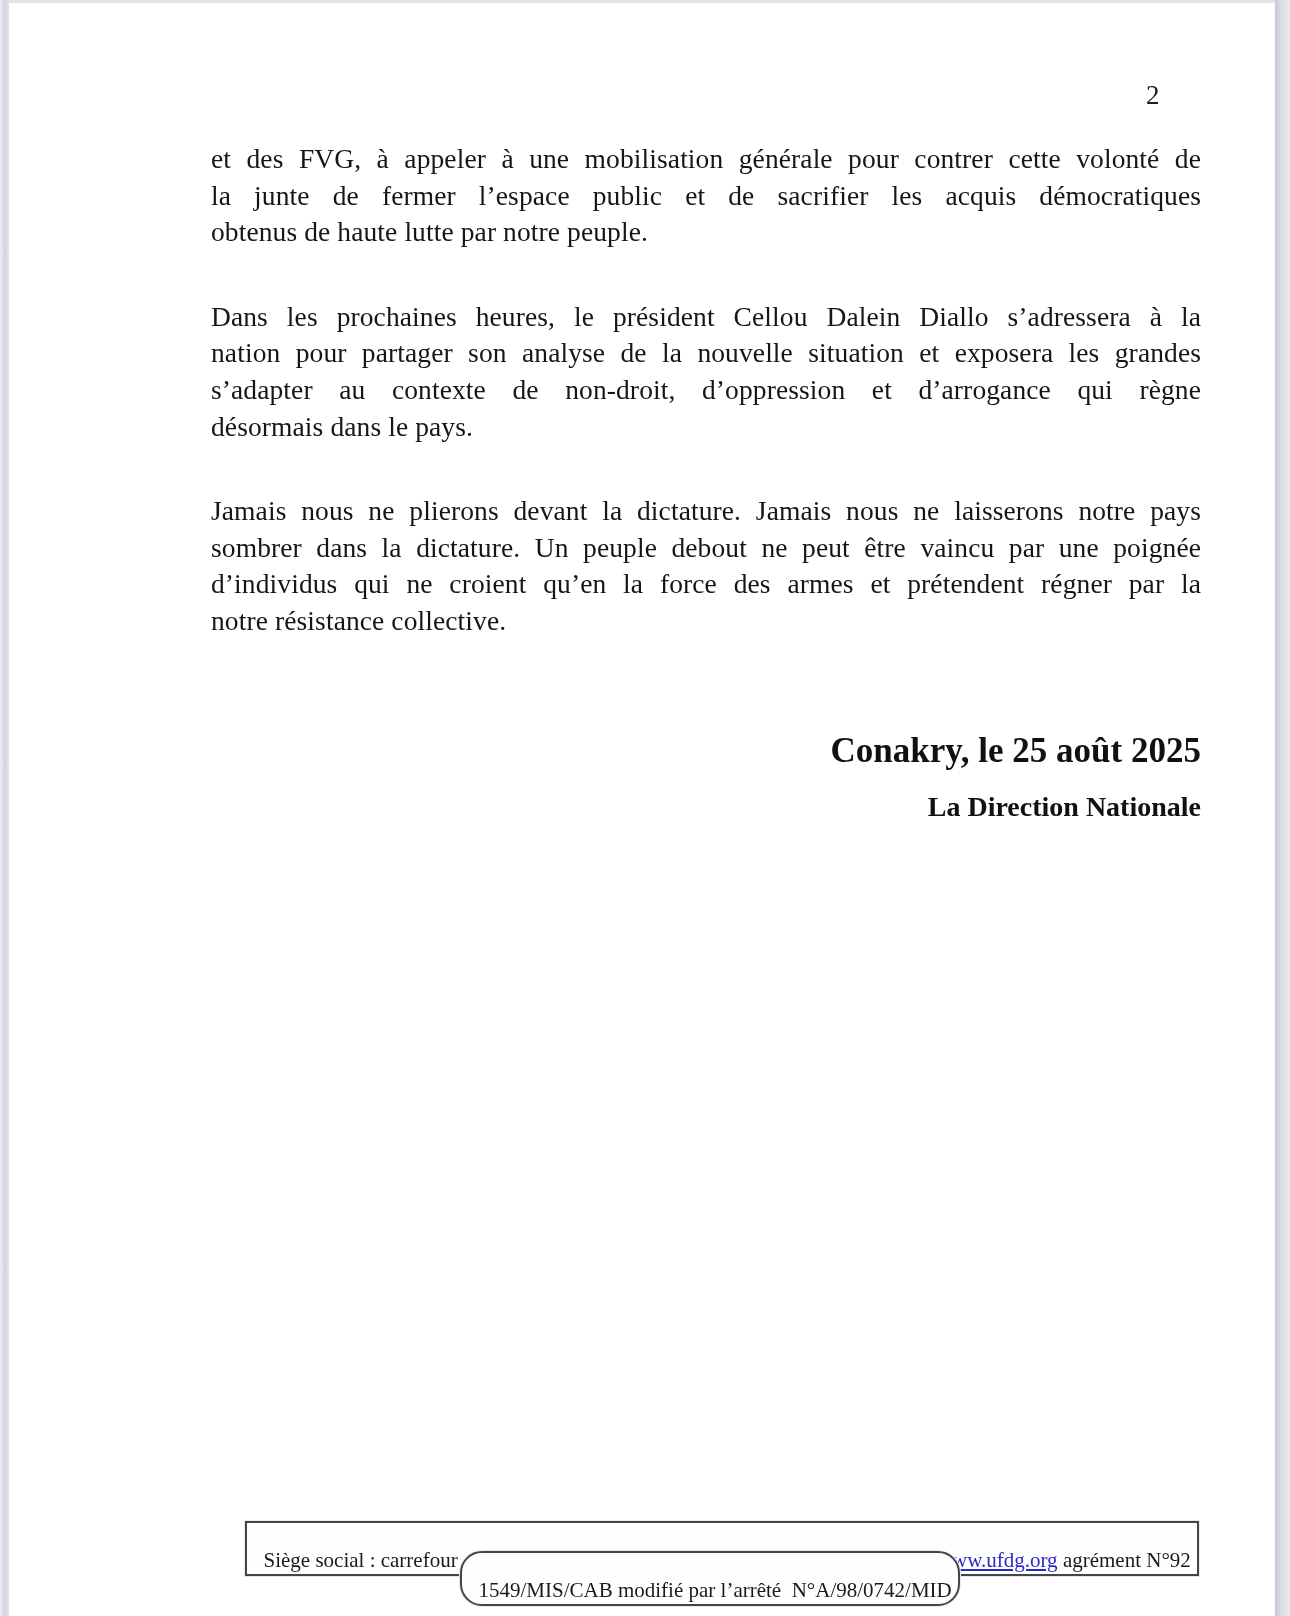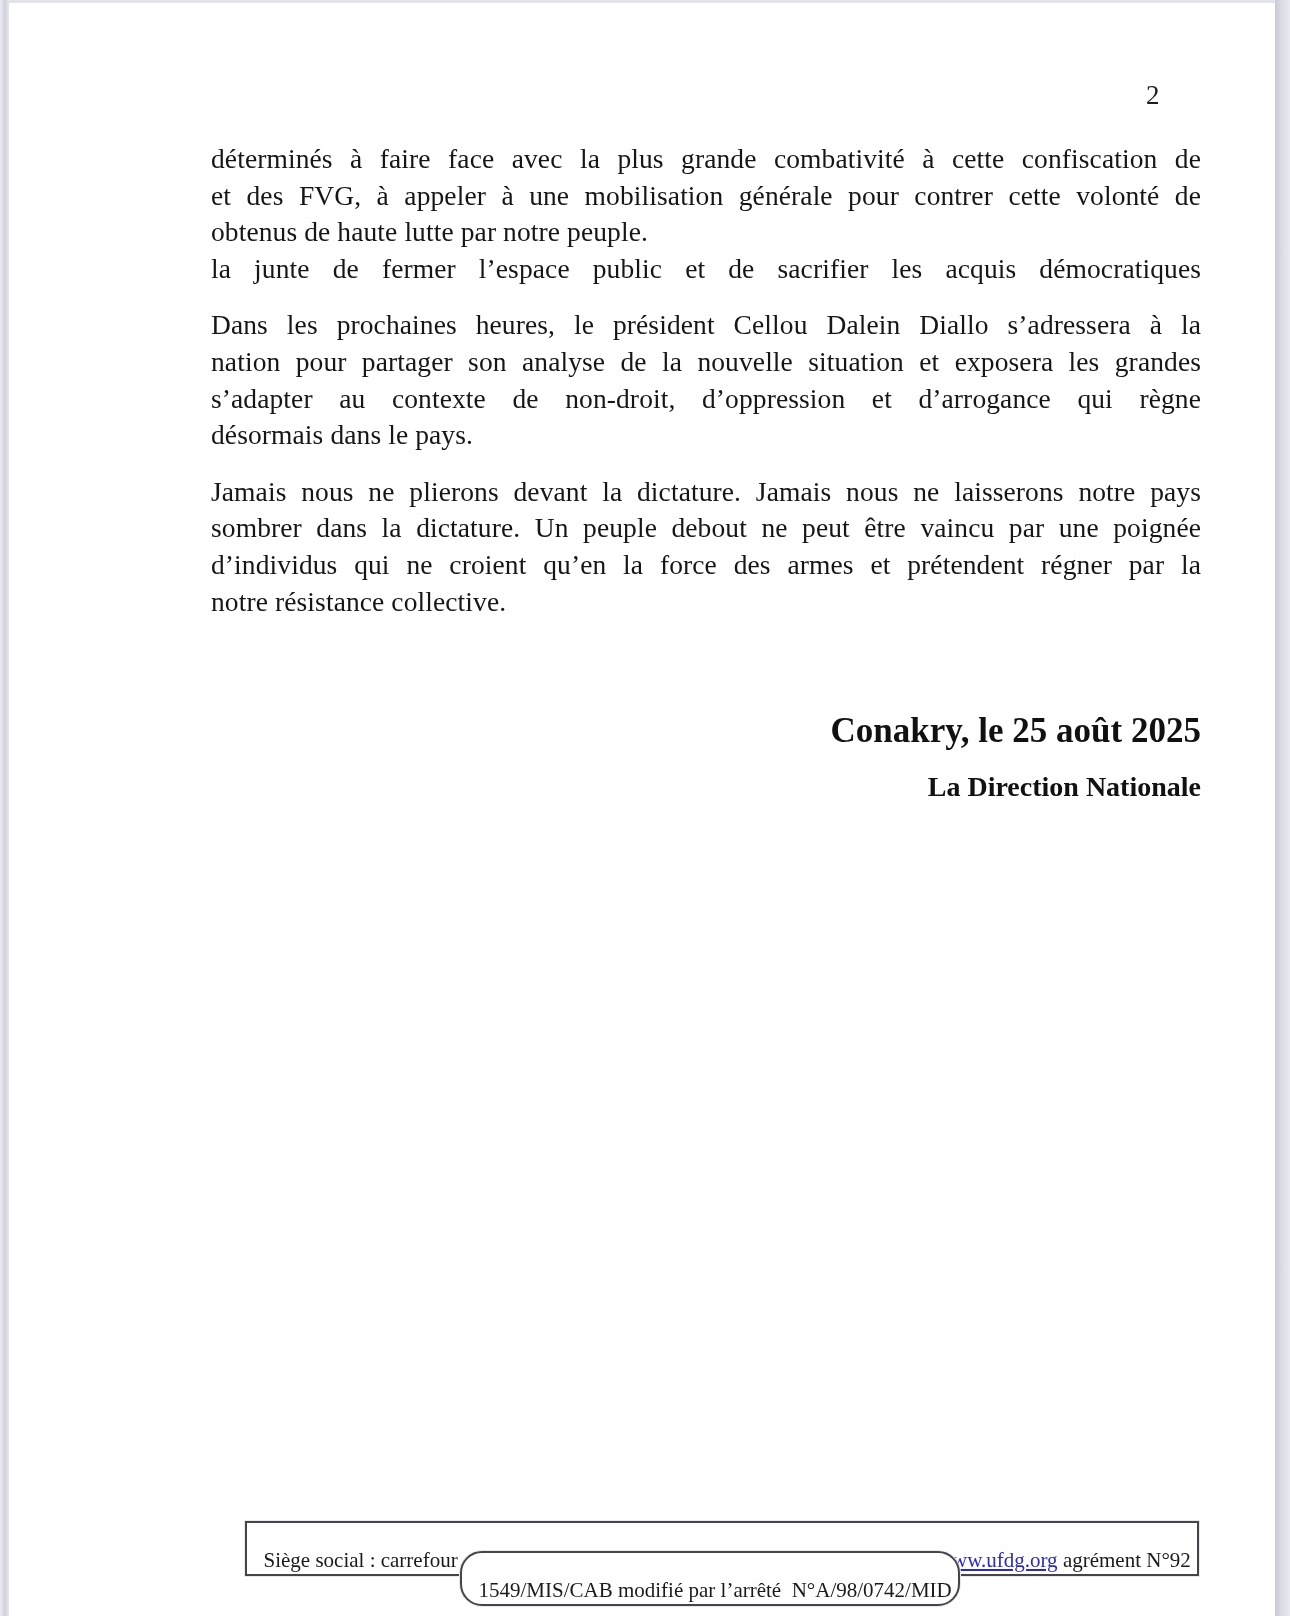--- a/index.html
+++ b/index.html
@@ -25,21 +25,21 @@
     position: absolute; left: 0; right: 0; top: 0; height: 3px;
     background: #e3e3ec;
   }
   .page-number {
     position: absolute; top: 80px; left: 1146px;
     font-size: 27px; line-height: 30px; color: #1c1c1c;
   }
   .content {
     position: absolute; left: 211px; top: 141px; width: 990px;
   }
-  .para + .para { margin-top: 20px; }
+  .para + .para { margin-top: 48px; }
   .tline {
     font-size: 27.5px;
     line-height: 36.6px;
     height: 36.6px;
     letter-spacing: 0.1px;
     color: #161616;
   }
   .tline.just { text-align: justify; text-align-last: justify; }
   .tline.last { text-align: left; }
   .date-line {
@@ -79,24 +79,23 @@
 
 <div class="edge-top"></div>
 <div class="edge-left"></div>
 <div class="edge-right"></div>
 
 <div class="page-number">2</div>
 
 <div class="content">
   <div>
       <div class="para">
-        <div class="tline just">déterminés à faire face avec la plus grande combativité à cette confiscation de</div>
         <div class="tline just">et des FVG, à appeler à une mobilisation générale pour contrer cette volonté de</div>
+        <div class="tline just">la junte de fermer l’espace public et de sacrifier les acquis démocratiques</div>
         <div class="tline last">obtenus de haute lutte par notre peuple.</div>
-        <div class="tline just">la junte de fermer l’espace public et de sacrifier les acquis démocratiques</div>
       </div>
       <div class="para">
         <div class="tline just">Dans les prochaines heures, le président Cellou Dalein Diallo s’adressera à la</div>
         <div class="tline just">nation pour partager son analyse de la nouvelle situation et exposera les grandes</div>
         <div class="tline just">s’adapter au contexte de non-droit, d’oppression et d’arrogance qui règne</div>
         <div class="tline last">désormais dans le pays.</div>
       </div>
       <div class="para">
         <div class="tline just">Jamais nous ne plierons devant la dictature. Jamais nous ne laisserons notre pays</div>
         <div class="tline just">sombrer dans la dictature. Un peuple debout ne peut être vaincu par une poignée</div>

